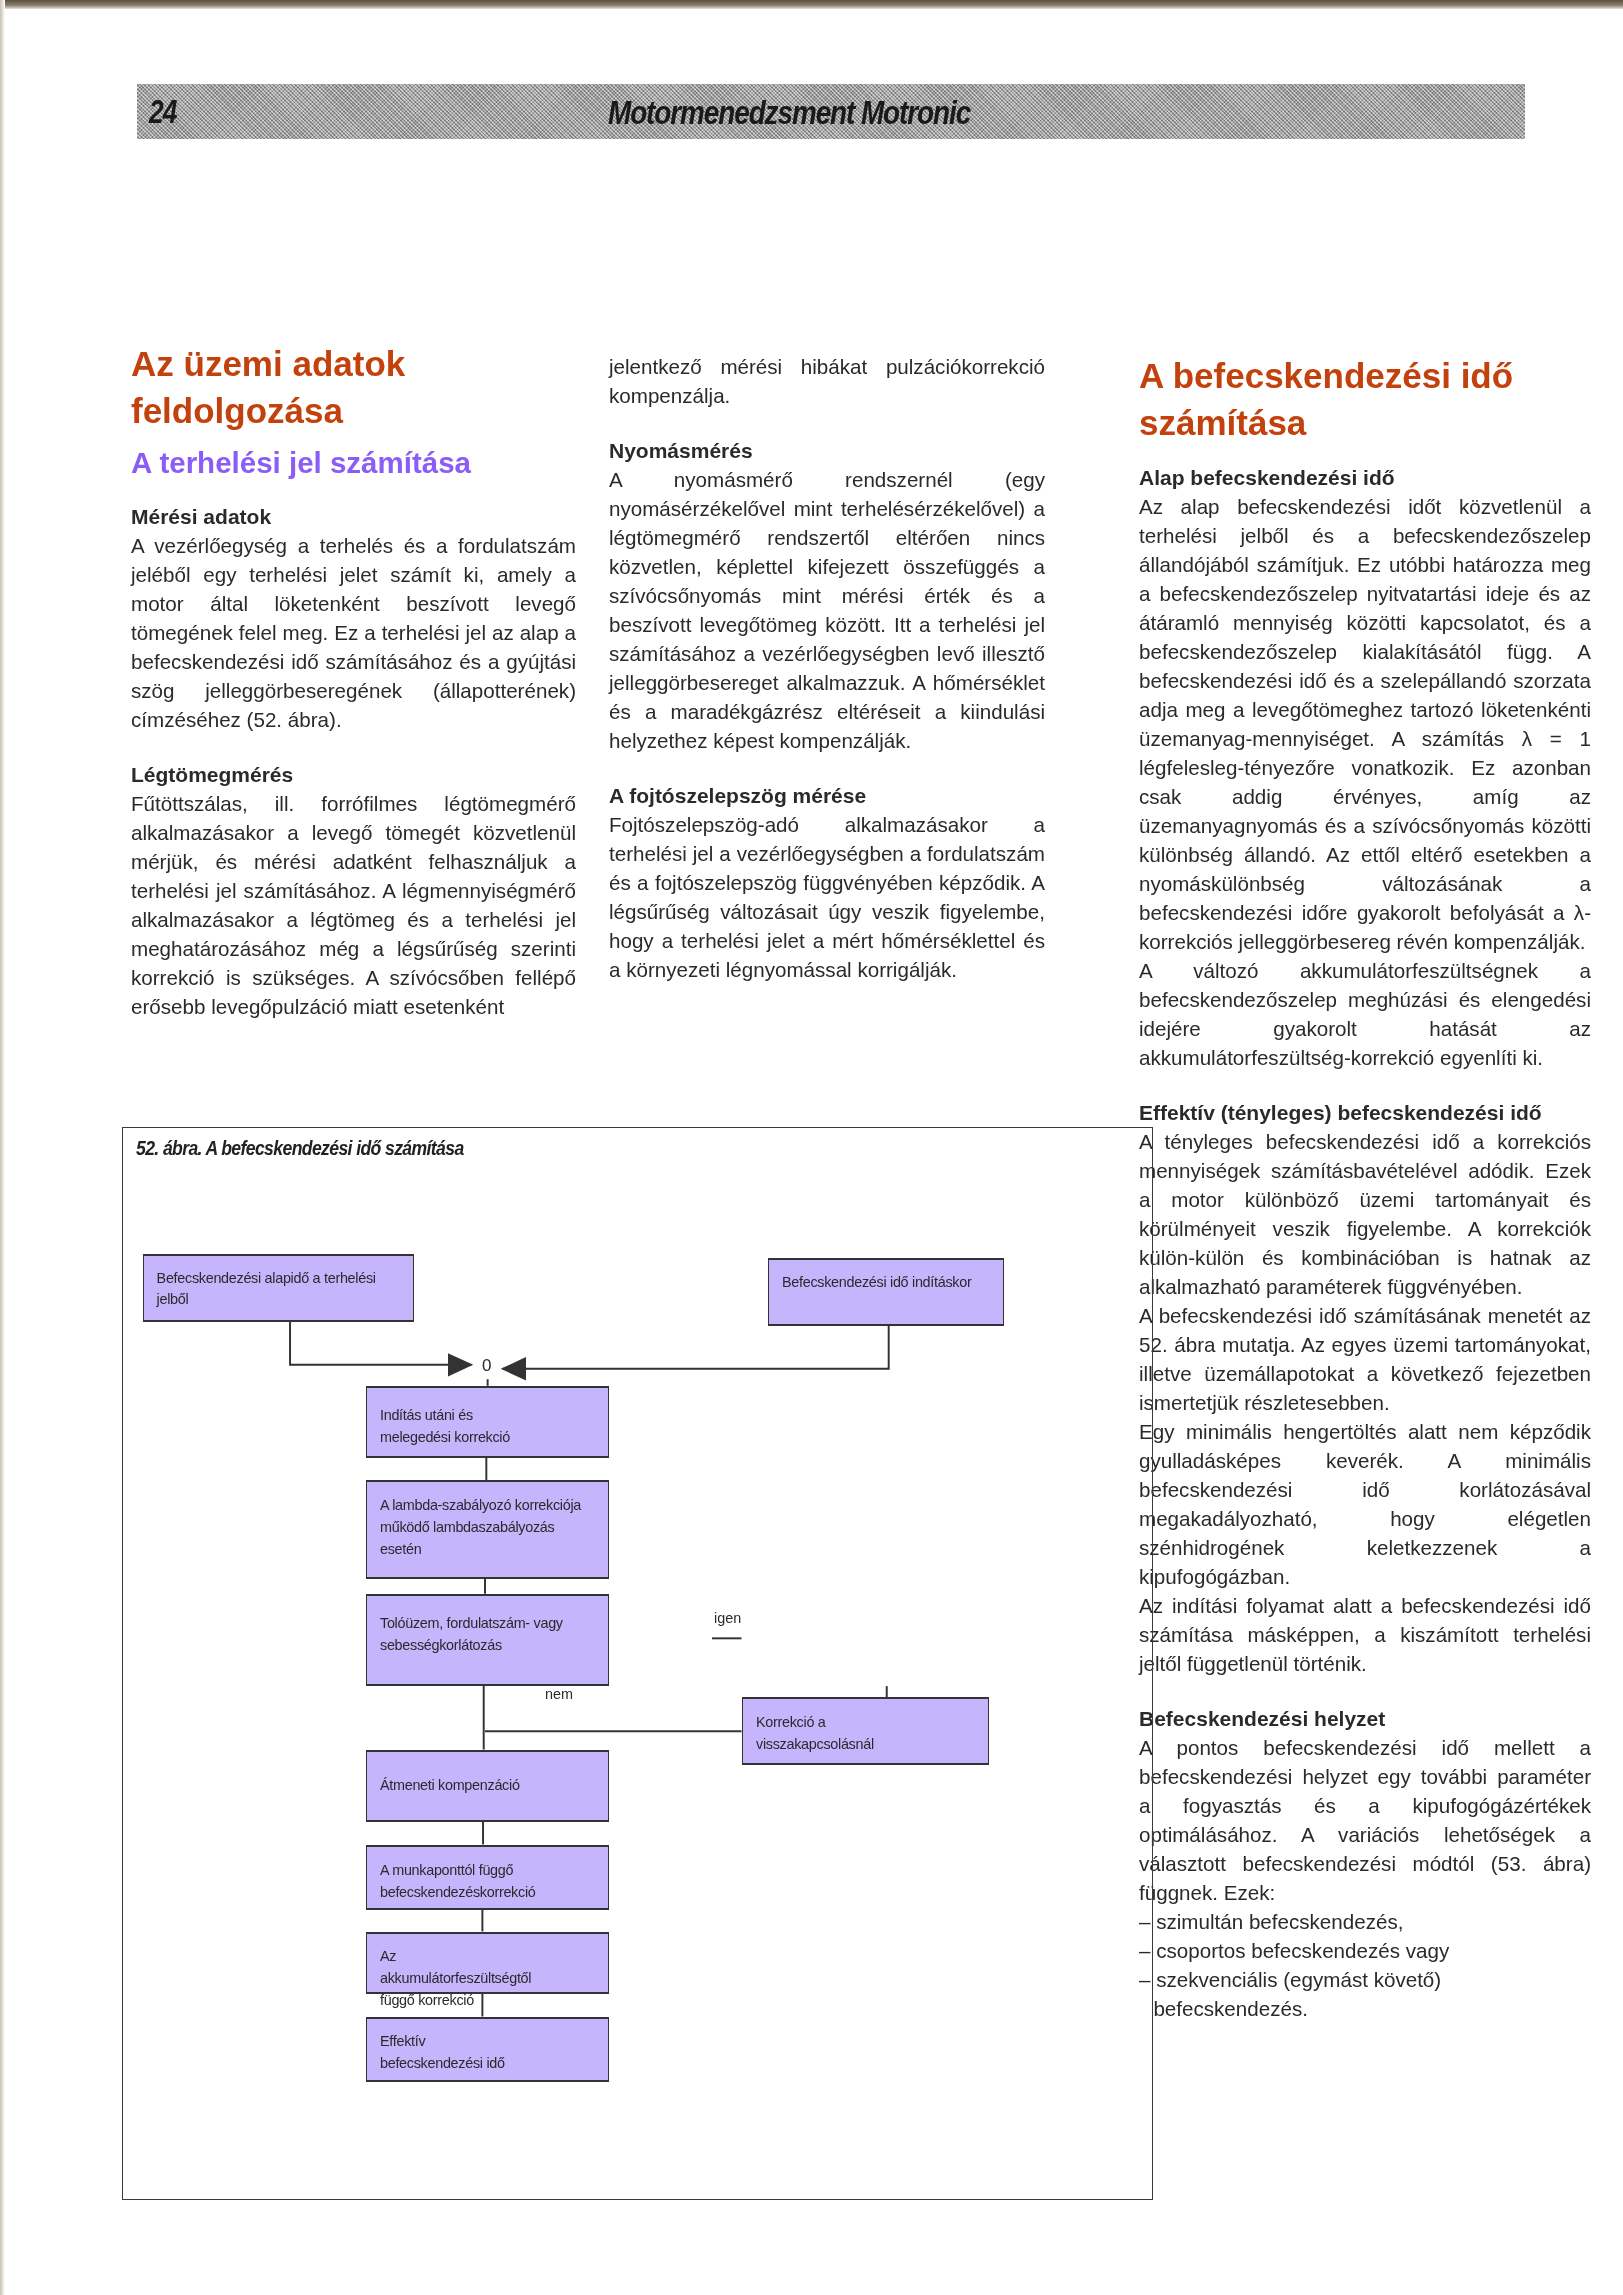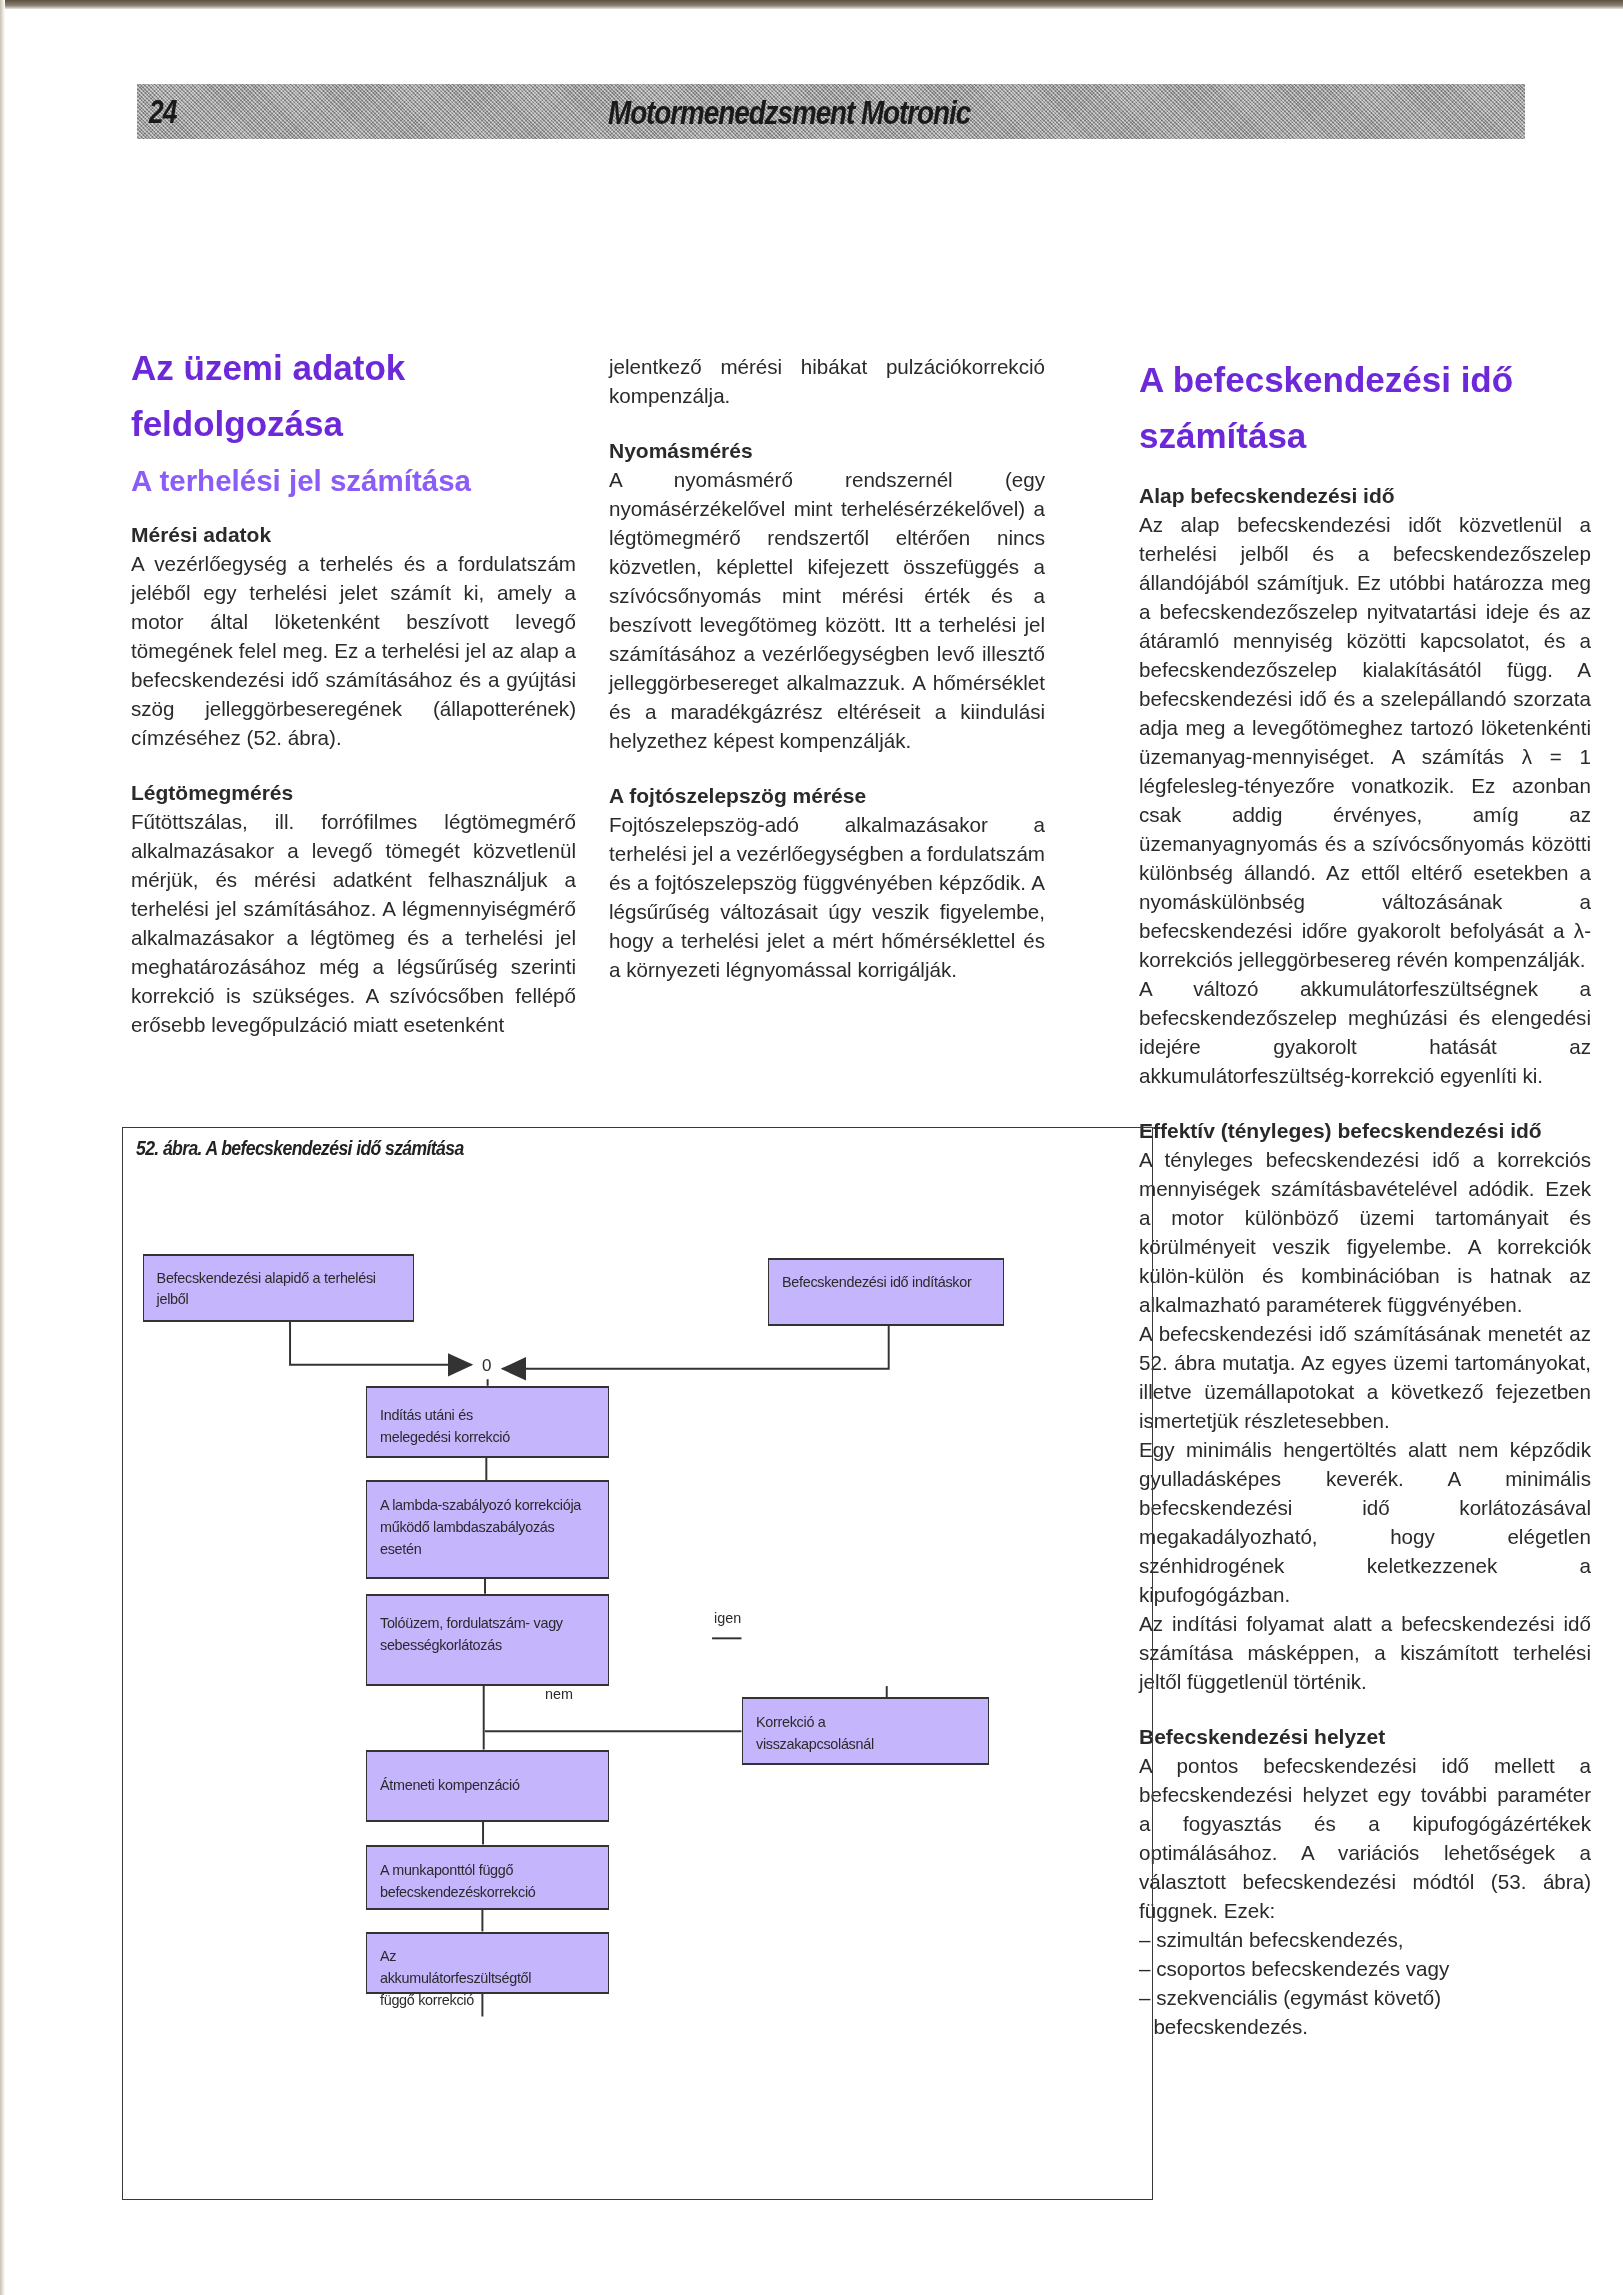--- a/index.html
+++ b/index.html
@@ -9,21 +9,21 @@
     .header-band { position: absolute; left: 137px; top: 84px; width: 1388px; height: 55px;
       background-color: #9a9a9a;
       background-image: repeating-linear-gradient(45deg, rgba(255,255,255,0.35) 0 1.3px, rgba(0,0,0,0.12) 1.3px 2.6px), repeating-linear-gradient(-45deg, rgba(255,255,255,0.25) 0 1.3px, rgba(0,0,0,0.1) 1.3px 2.6px);
     }
     .page-num { position: absolute; left: 11.8px; top: 9.2px; font-size: 33px; font-weight: bold; font-style: italic; color: #1a1a1a; letter-spacing: -1.3px; transform: scaleX(0.8); transform-origin: left; }
     .running-title { position: absolute; left: 471px; top: 9.2px; font-size: 34px; font-weight: bold; font-style: italic; color: #1a1a1a; letter-spacing: -1.3px; transform: scaleX(0.82); transform-origin: left; }
     .col { position: absolute; font-size: 20.6px; line-height: 29px; text-align: justify; }
     .col1 { left: 131px; top: 340px; width: 445px; }
     .col2 { left: 609px; top: 352px; width: 436px; }
     .col3 { left: 1139px; top: 352px; width: 452px; }
-    h1.sec { font-size: 35px; line-height: 56px; font-weight: bold; margin: 0 0 6.5px 0; color: #6d28d9; text-align: left; }
+    h1.sec { font-size: 35px; line-height: 47px; font-weight: bold; margin: 0 0 6.5px 0; color: #c2410c; text-align: left; }
     h2.sub { font-size: 29.5px; line-height: 35px; font-weight: bold; margin: 10.5px 0 22px 0; color: #8b5cf6; text-align: left; }
     h3.hd { font-size: 21px; line-height: 29px; font-weight: bold; margin: 0; color: #2a2a2a; text-align: left; }
     p { margin: 0; }
     .gap { height: 26px; }
     .bullets { margin: 0; padding: 0; list-style: none; }
     .bullets li { padding-left: 14.4px; text-indent: -14.4px; text-align: left; }
     .figure { position: absolute; left: 122px; top: 1127px; width: 1031px; height: 1073px; border: 1.3px solid #3a3a3a; box-sizing: border-box; }
     .fig-caption { position: absolute; left: 13px; top: 9.2px; font-size: 20px; font-weight: bold; font-style: italic; color: #222; letter-spacing: -0.7px; transform: scaleX(0.88); transform-origin: left; white-space: nowrap; }
     .fig-svg { position: absolute; left: 0; top: 0; }
     .box { position: absolute; border: 1.3px solid #333; border-top-width: 2px; border-bottom-width: 2px; box-sizing: border-box; background: #c4b5fd; font-size: 14.4px; line-height: 22px; padding: 15.7px 13px 0 13px; color: #2a2a2a; letter-spacing: -0.3px; }
@@ -111,17 +111,18 @@
 
   <div class="box" style="left:19.6px; top:126px; width:271px; height:68px; padding-top:11.8px; line-height:21px;">Befecskendezési alapidő a terhelési jelből</div>
   <div class="box" style="left:645px; top:130px; width:272px; height:68px; padding-top:11.8px; line-height:21px; width:236px;">Befecskendezési idő indításkor</div>
   <div class="box" style="left:243px; top:258px; width:243px; height:72px; padding-right:79px;">Indítás utáni és melegedési korrekció</div>
   <div class="box" style="left:243px; top:352px; width:243px; height:99px; padding-top:11.8px;">A lambda-szabályozó korrekciója működő lambdaszabályozás esetén</div>
   <div class="box" style="left:243px; top:466px; width:243px; height:92px; padding-right:39px;">Tolóüzem, fordulatszám- vagy sebességkorlátozás</div>
   <div class="box" style="left:619px; top:569px; width:247px; height:68px; padding-top:11.8px; padding-right:92px;">Korrekció a visszakapcsolásnál</div>
   <div class="box" style="left:243px; top:622px; width:243px; height:72px; padding-top:22px;">Átmeneti kompenzáció</div>
   <div class="box" style="left:243px; top:717px; width:243px; height:65px; padding-top:11.8px; padding-right:84px;">A munkaponttól függő befecskendezéskorrekció</div>
   <div class="box" style="left:243px; top:804px; width:243px; height:62px; padding-top:10.5px; padding-right:92px;">Az akkumulátorfeszültségtől függő korrekció</div>
+  <div class="box" style="left:243px; top:889px; width:243px; height:65px; padding-top:10.5px; padding-right:98px;">Effektív befecskendezési idő</div>
 
   <span class="flabel" style="left:591px; top:482px;">igen</span>
   <span class="flabel" style="left:422px; top:558px;">nem</span>
 </div>
 
 
 </body></html>

